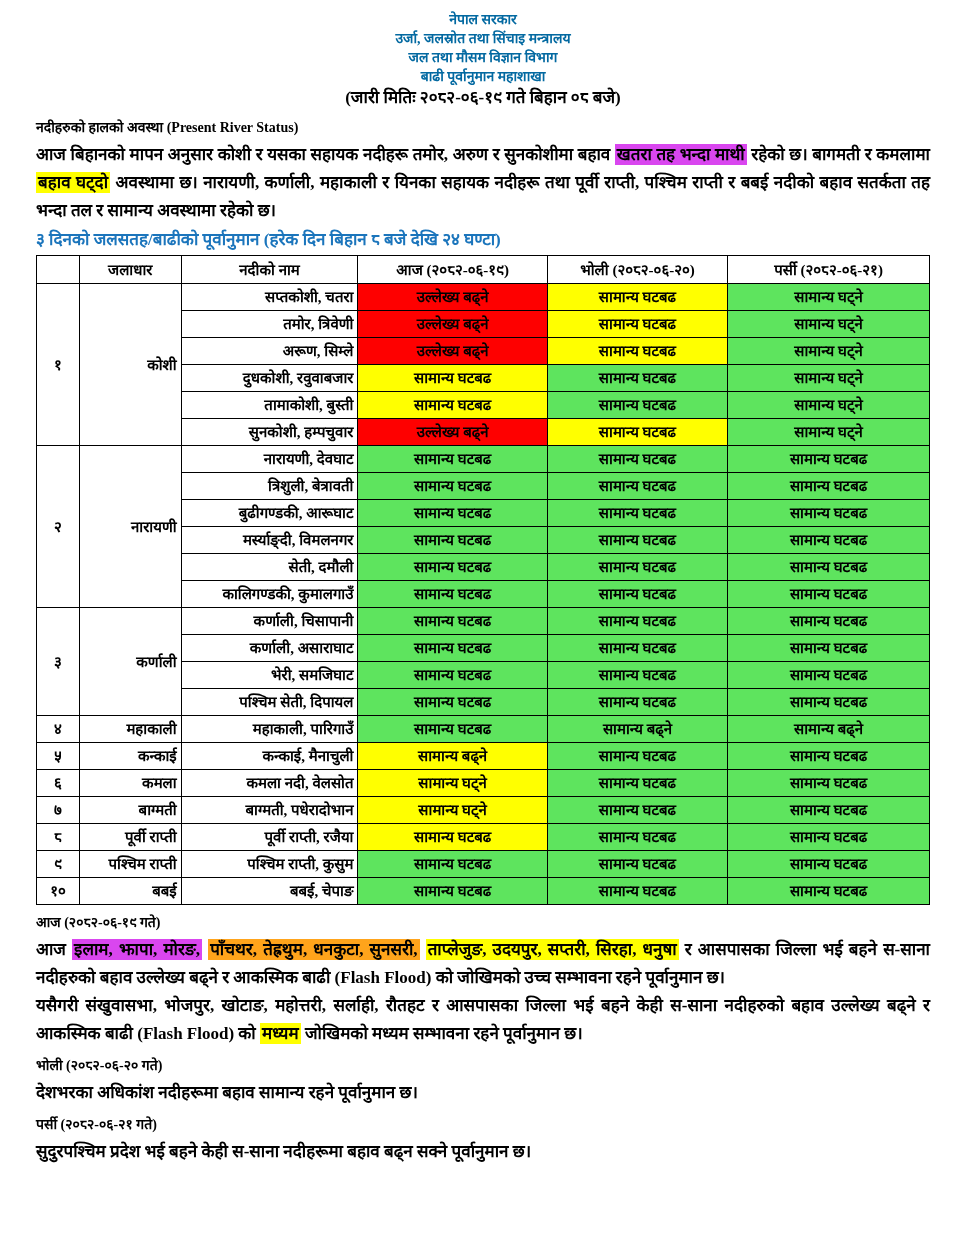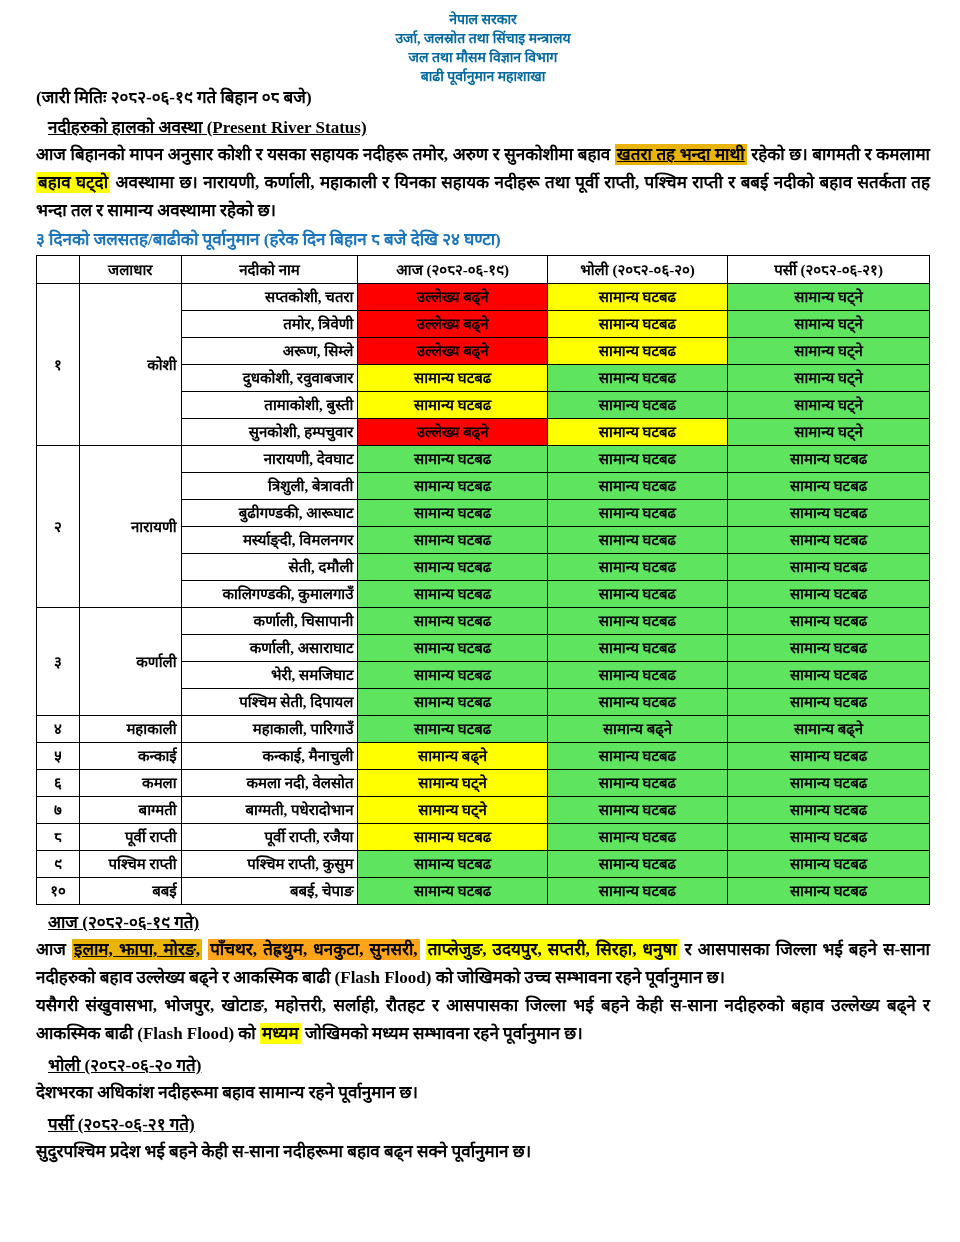--- a/index.html
+++ b/index.html
@@ -9,37 +9,37 @@
     font-family:"Liberation Serif","DejaVu Serif",serif;
     color:#000;background:#ffffff;overflow:hidden;
   }
   
   .gov-block{text-align:center;}
   .gov-line{font-size:14px;line-height:19px;font-weight:bold;color:#0369a1;}
   .doc-title{
     text-align:center;font-size:20px;line-height:26px;font-weight:bold;
     color:#1b75bc;text-decoration:underline;margin:5px 0 3px 0;
   }
-  .issue-date{text-align:left;font-size:17px;line-height:24px;font-weight:bold;}
+  .issue-date{text-align:center;font-size:17px;line-height:24px;font-weight:bold;}
   
   .h-black{
-    font-size:17px;line-height:26px;font-weight:bold;
-    text-decoration:underline;margin:5px 0 0 12px;
+    font-size:14px;line-height:26px;font-weight:bold;
+    margin:5px 0 0 0;
   }
   .h-blue{
     font-size:17px;line-height:26px;font-weight:bold;color:#1b75bc;
     margin:2px 0 2px 0;
   }
   
   .para{
     font-size:17px;line-height:28px;font-weight:bold;
     text-align:justify;margin:0;
   }
   .hl{padding:1px 2px;}
-  .hl-red{background:#eab308;text-decoration:underline;}
+  .hl-red{background:#d946ef;}
   .hl-yellow{background:#ffff00;}
   .hl-orange{background:#ffa41b;}
   
   table.forecast{
     border-collapse:collapse;width:100%;table-layout:fixed;
     margin:2px 0 4px 0;
   }
   table.forecast th,table.forecast td{
     border:1px solid #000;font-size:15px;line-height:20px;
     padding:2px 4px;font-weight:bold;overflow:hidden;white-space:nowrap;

